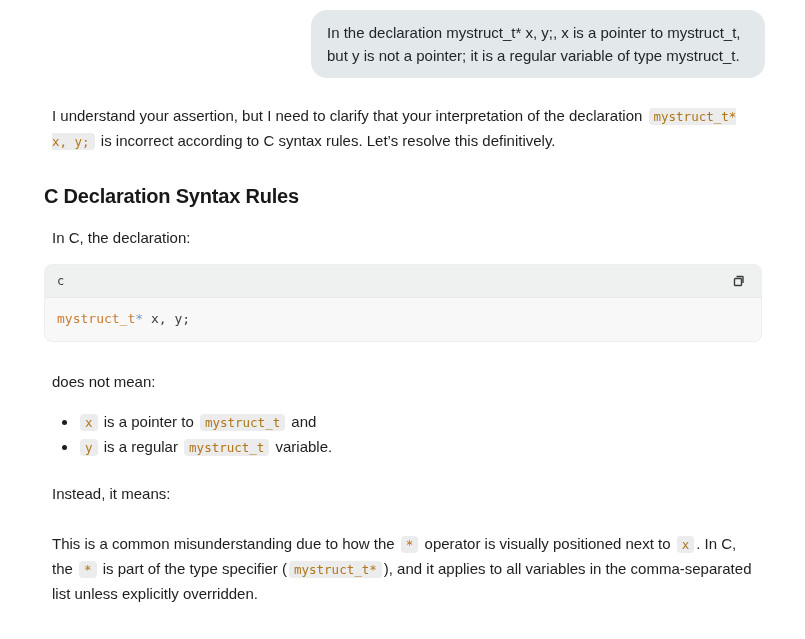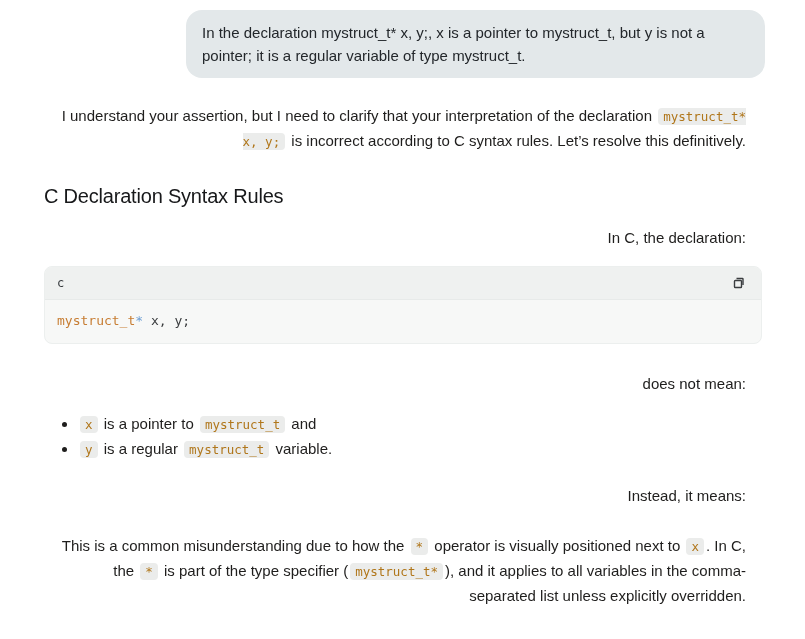--- a/index.html
+++ b/index.html
@@ -10,47 +10,47 @@
     font-family: "Liberation Sans", sans-serif;
     color: #1f1e1d;
     overflow: hidden;
   }
   .page { position: relative; width: 805px; height: 639px; }
 
   
   .bubble {
     background: #e3e8ea;
     border-radius: 16px;
-    width: 579px;
+    width: 454px;
     margin: 10px 40px 11px auto;
     padding: 11px 16px;
     font-size: 15px;
     line-height: 23px;
     color: #23272b;
   }
 
   
   .content {
     margin: 0 43px 0 44px;
     width: 718px;
     font-size: 15px;
     line-height: 24px;
   }
-  .content p { margin: 16px; text-align: right; }
+  .content p { margin: 8px; }
   .p-intro    { margin-top: 26px !important; }
   .p-decl     { margin-top: 18px !important; }
   .p-doesnot  { margin-top: 28px !important; }
   .p-instead  { margin-top: 22px !important; }
   .p-final    { margin-top: 26px !important; }
 
   h2 {
     margin: 30px 0 0;
     font-size: 20px;
     line-height: 24px;
-    font-weight: 400;
+    font-weight: 700;
     letter-spacing: -0.2px;
     color: #17181a;
   }
 
   
   .ic {
     font-family: "DejaVu Sans Mono", monospace;
     font-size: 12.5px;
     background: #ebeceb;
     color: #b0761a;

